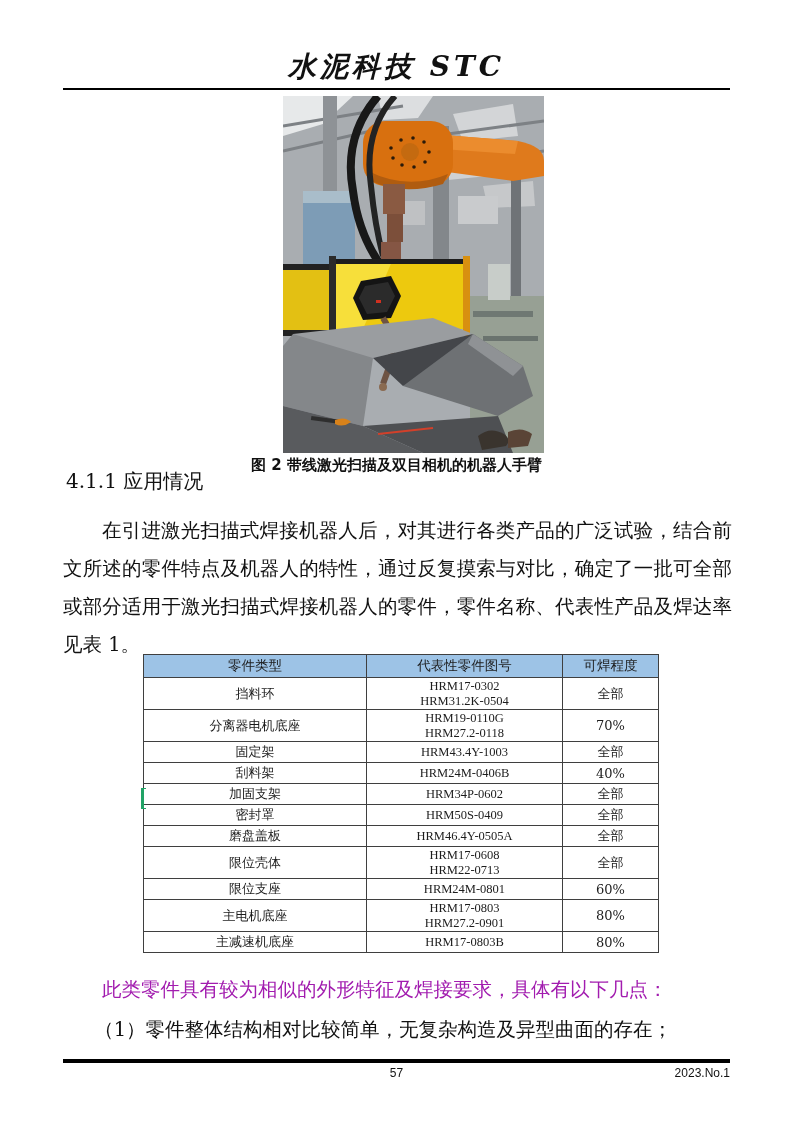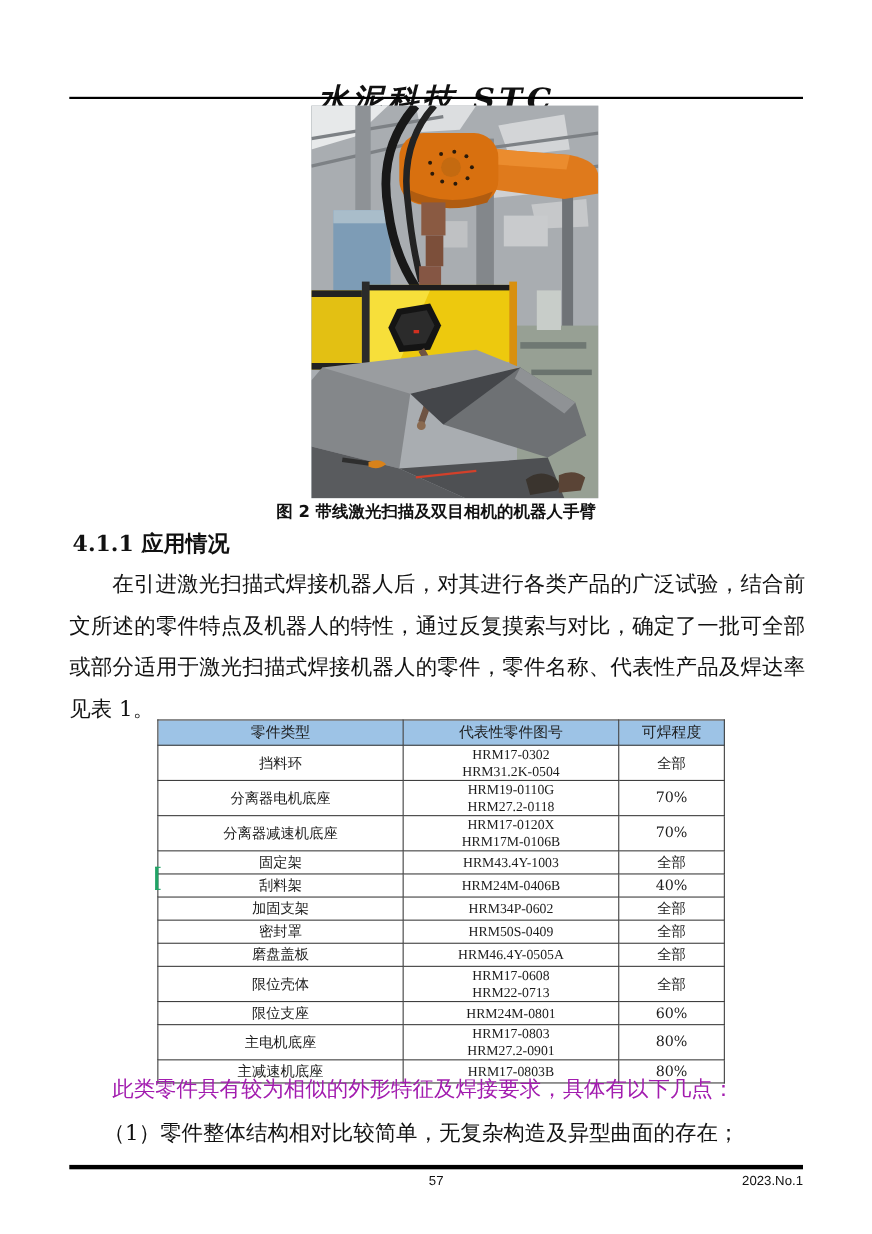--- a/index.html
+++ b/index.html
@@ -12,41 +12,41 @@
     font-family:"DejaVu Serif","Liberation Serif",serif;
     color:#1a1a1a;
     overflow:hidden;
   }
   
   .journal-title {
     position:absolute; top:48px; left:0; width:100%;
     text-align:center;
     font-family:"DejaVu Serif",serif;
     font-style:italic; font-weight:bold;
-    font-size:28px; letter-spacing:4px; color:#111;margin-top:24px;
+    font-size:28px; letter-spacing:4px; color:#111;
   }
   .header-rule {
     position:absolute; top:88px; left:63px; width:667px; height:2px;
     background:#000;
   }
   
   .figure-photo {
     position:absolute; top:96px; left:283px; width:261px; height:357px;
     background:#aeb2b6; overflow:hidden;
   }
   .figure-caption {
     position:absolute; top:456px; left:0; width:100%;
     text-align:center;
     font-family:"DejaVu Sans","Liberation Sans",sans-serif;
     font-weight:bold; font-size:15px; color:#111;
   }
   
   .section-heading {
-    position:absolute; top:481px; left:66px;
-    font-size:20px; font-weight:bold; color:#111;
+    position:absolute; top:468px; left:66px;
+    font-size:20px; font-weight:normal; color:#111;
   }
   .body-paragraph {
     position:absolute; top:512px; left:63px; width:669px;
     font-size:19.5px; line-height:38px;
     text-align:justify; text-indent:2em; color:#111;
   }
   
   .table-caption {
     position:absolute; top:631px; left:0; width:100%;
     text-align:center;
@@ -235,25 +235,20 @@
           <tr class="row-double">
             <td class="cell-type">挡料环</td>
             <td class="cell-code">HRM17-0302<br>HRM31.2K-0504</td>
             <td class="cell-weld">全部</td>
           </tr>
           <tr class="row-double">
             <td class="cell-type">分离器电机底座</td>
             <td class="cell-code">HRM19-0110G<br>HRM27.2-0118</td>
             <td class="cell-weld">70%</td>
           </tr>
-          <tr class="row-double">
-            <td class="cell-type">分离器减速机底座</td>
-            <td class="cell-code">HRM17-0120X<br>HRM17M-0106B</td>
-            <td class="cell-weld">70%</td>
-          </tr>
           <tr class="row-single">
             <td class="cell-type">固定架</td>
             <td class="cell-code">HRM43.4Y-1003</td>
             <td class="cell-weld">全部</td>
           </tr>
           <tr class="row-single">
             <td class="cell-type">刮料架</td>
             <td class="cell-code">HRM24M-0406B</td>
             <td class="cell-weld">40%</td>
           </tr>

